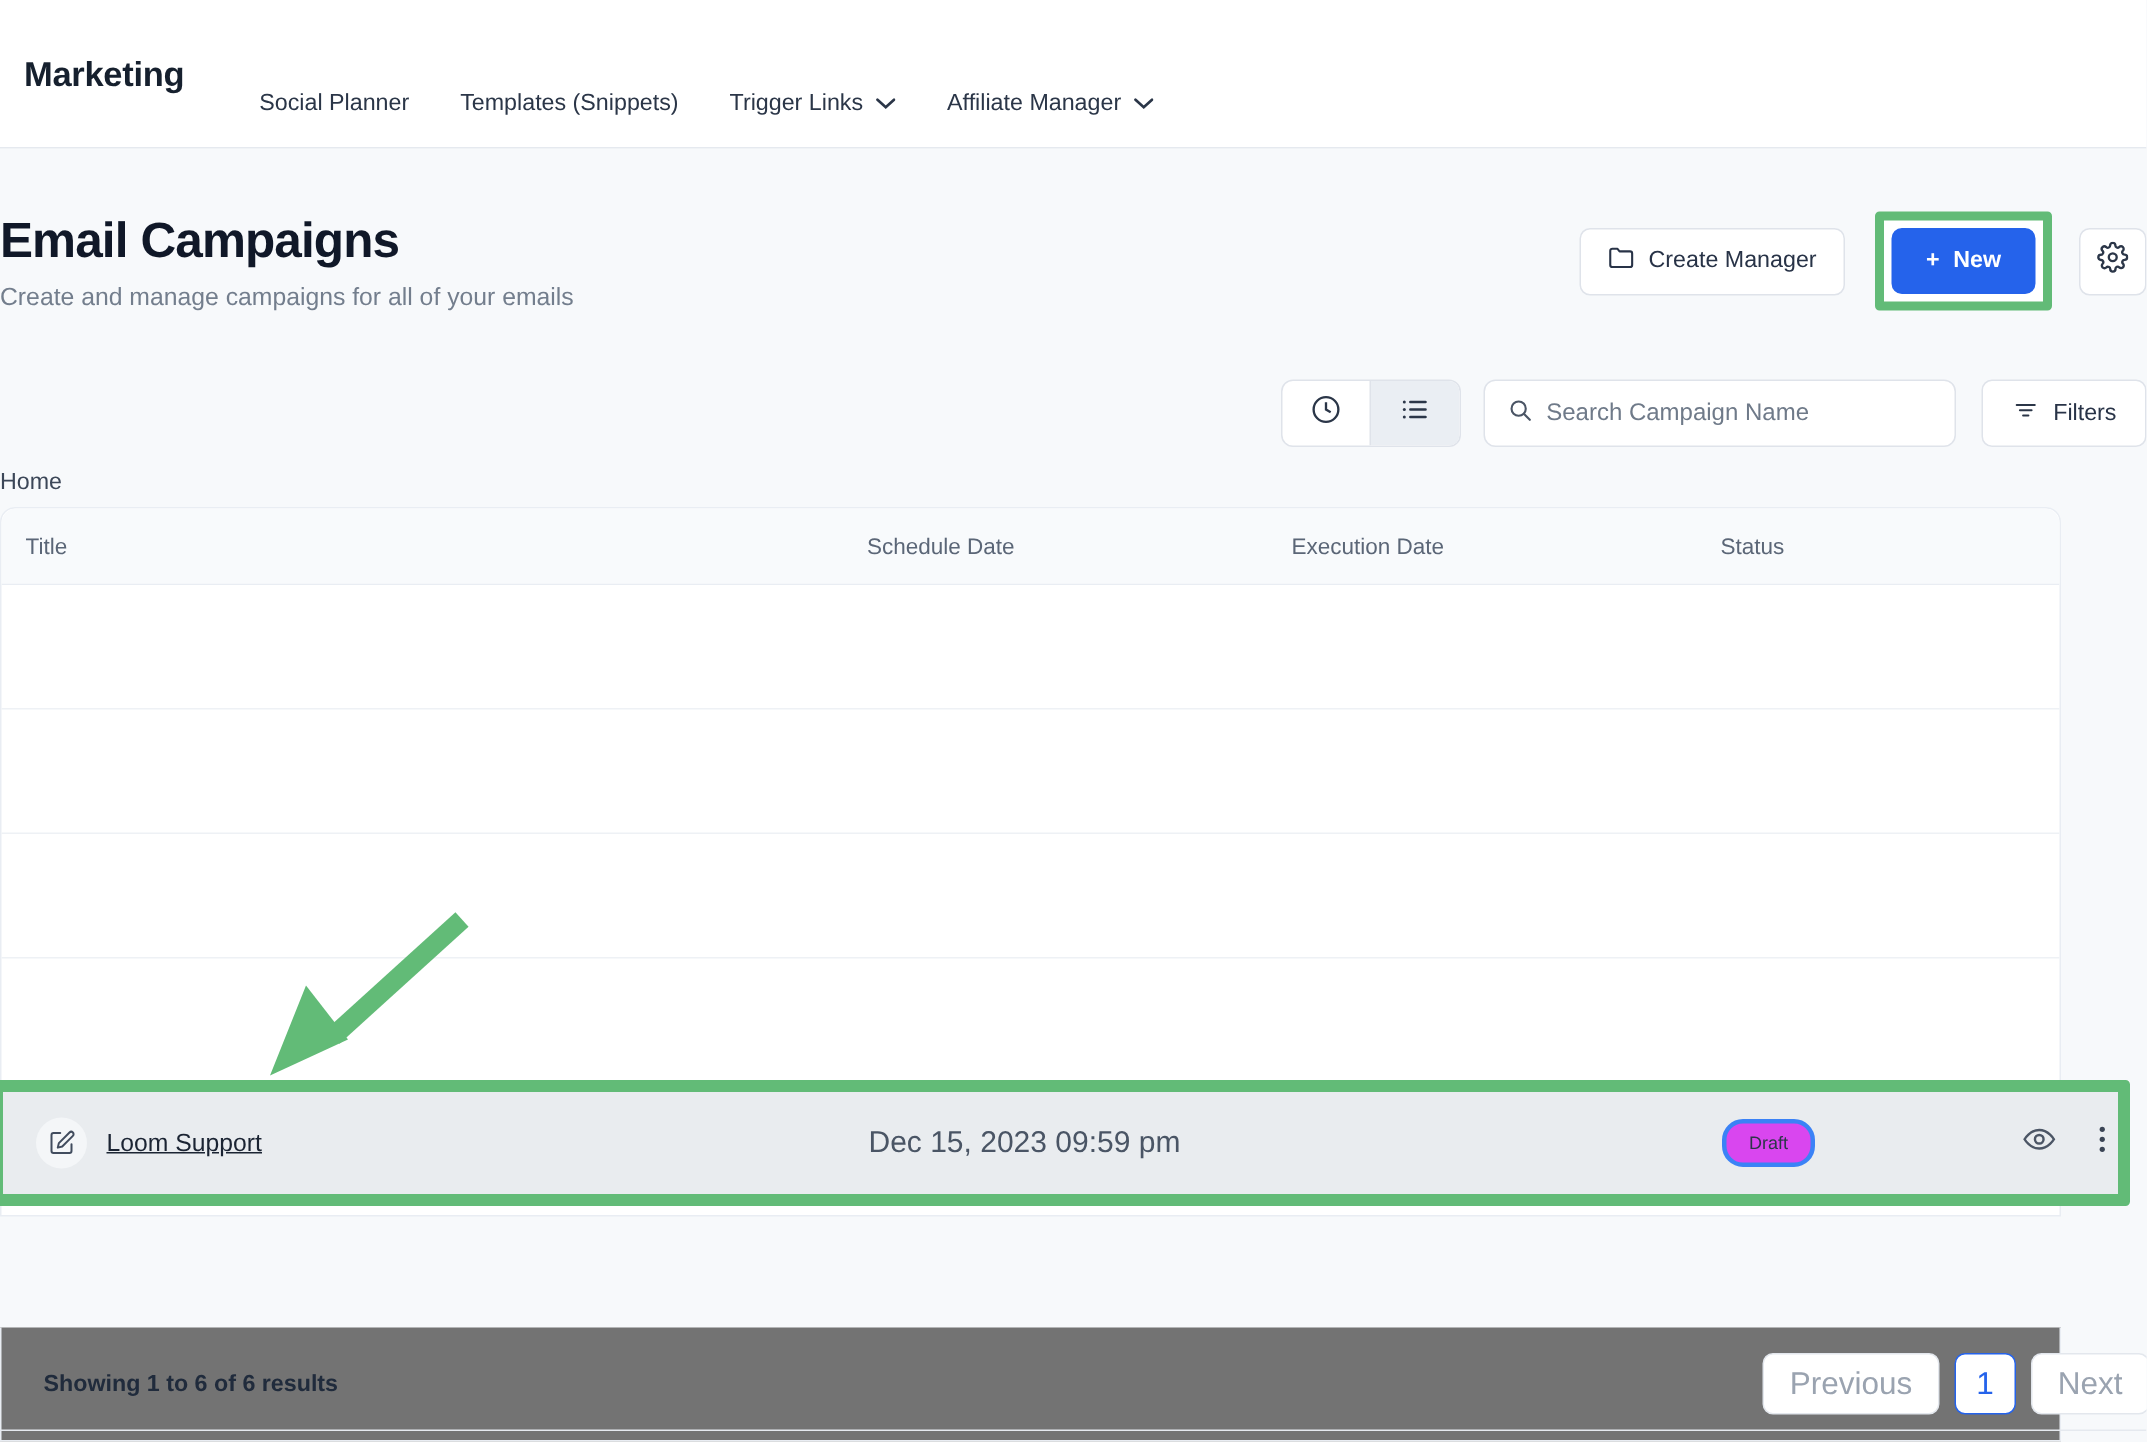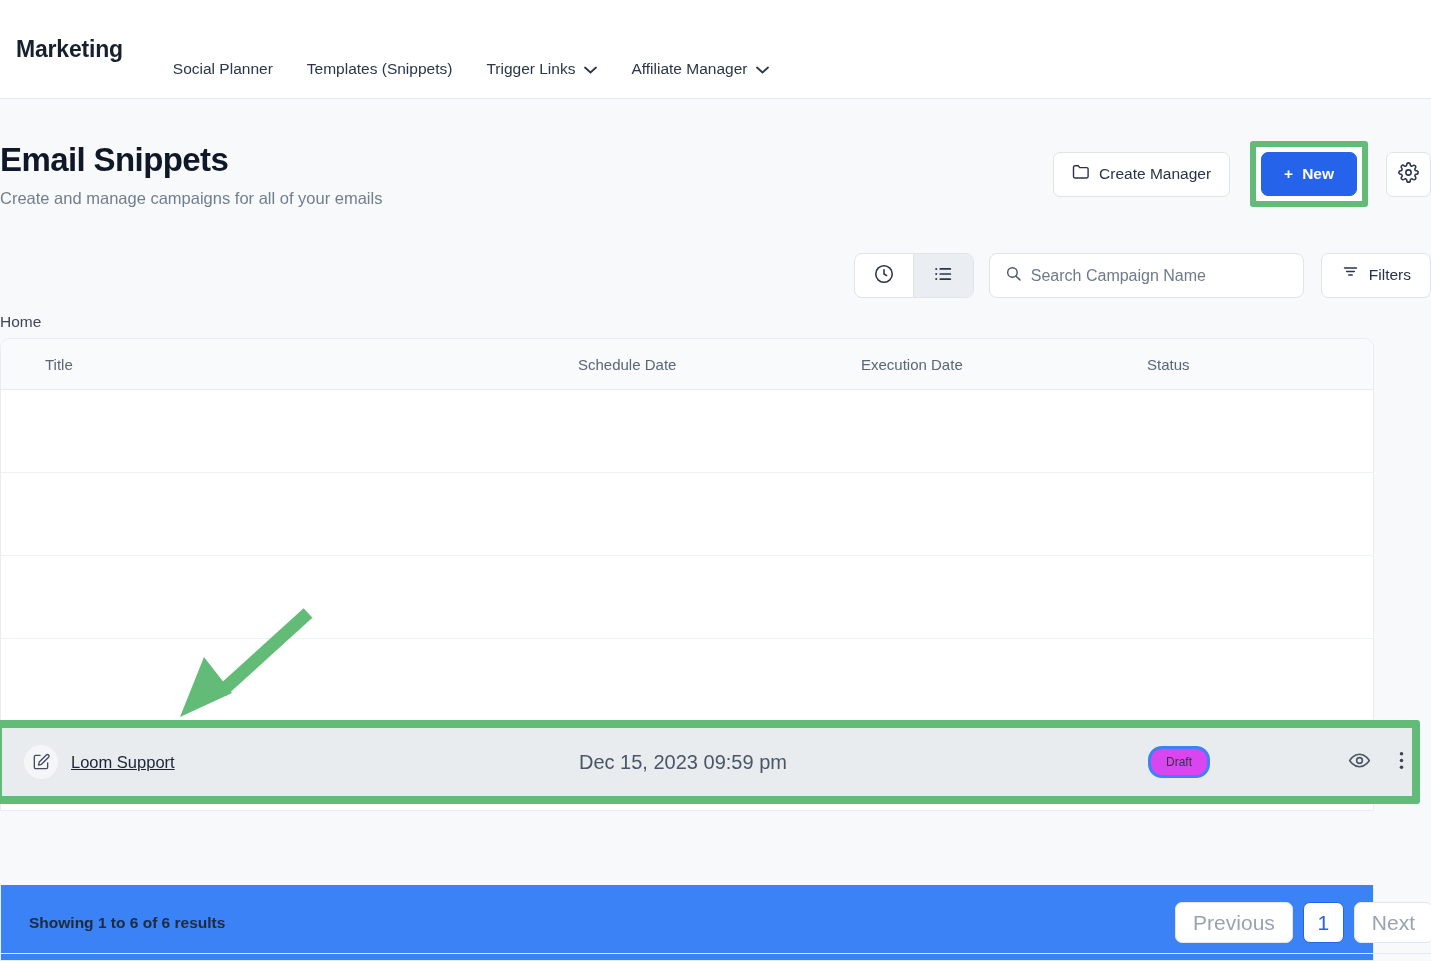--- a/index.html
+++ b/index.html
@@ -82,41 +82,41 @@
     cursor: pointer; border-right: 1px solid #dfe3ea;
   }
   .toggle:last-child { border-right: none; }
   .toggle.selected { background: #eaeef3; }
   .searchbox {
     margin-left: 15px; width: 315px; height: 45px;
     border: 1px solid #dfe3ea; border-radius: 8px; background: #fff;
     display: flex; align-items: center; gap: 9px; padding: 0 15px;
   }
   .searchtext { font-size: 16px; color: #6f7a89; }
-  .btn-filters { margin-left: 17px; padding: 13px 19px; align-items: flex-end; }
+  .btn-filters { margin-left: 17px; padding: 0 19px; }
 
   
   .breadcrumb {
     position: absolute; top: 313px; left: 0;
     font-size: 15.5px; color: #3c4758;
   }
 
   
   .tablecard {
     position: absolute; top: 338px; left: 0; width: 1374px;
     background: #fff; border: 1px solid #e9edf3;
     border-top-left-radius: 10px; border-top-right-radius: 10px;
   }
   .thead {
     display: flex; align-items: center; height: 51px;
     background: #f8fafc; border-bottom: 1px solid #e9edf3;
     border-top-left-radius: 10px; border-top-right-radius: 10px;
   }
   .th { font-size: 15px; color: #5b6677; }
-  .c-title { width: 577px; padding-left: 44px; }
+  .c-title { width: 577px; padding-left: 16px; }
   .c-sched { width: 283px; }
   .c-exec  { width: 286px; }
   .c-status{ width: 200px; }
   .row-empty { height: 83px; border-bottom: 1px solid #eef1f5; }
 
   
   .hlwrap {
     position: absolute; top: 720px; left: -6px; width: 1426px; height: 84px;
     border: 8px solid #62bb77; background: #e9ecef; border-radius: 3px;
   }
@@ -140,21 +140,21 @@
     padding: 6px 15px; font-size: 12px; color: #2b3648;
   }
   .cell-actions { flex: 1; display: flex; align-items: center; gap: 28px; }
 
   
   .arrow { position: absolute; left: 160px; top: 605px; pointer-events: none; }
 
   
   .footer {
     position: absolute; top: 885px; left: 0; width: 1374px; height: 76px;
-    background: #3b82f6; border: 1px solid #e9edf3; border-top: none;
+    background: #737373; border: 1px solid #e9edf3; border-top: none;
     display: flex; align-items: center; padding-left: 44px;
   }
   .showing {
     position: absolute; left: 28px; font-size: 15.5px;
     font-weight: bold; color: #202b3c;
   }
   .pager { position: absolute; right: -60px; display: flex; align-items: center; gap: 10px; }
   .pgbtn {
     height: 41px; min-width: 41px; padding: 0 17px;
     border: 1px solid #e3e7ed; border-radius: 7px; background: #fff;
@@ -199,21 +199,21 @@
           <svg width="13" height="8" viewBox="0 0 13 8">
               <path d="M1 1.5 L6.5 6.5 L12 1.5" stroke="#2b3648" stroke-width="1.8" fill="none" stroke-linecap="round"></path>
             </svg>
         </span>
       </div>
 
     </div>
   </div>
 
   <div class="pagehead">
-    <div class="title">Email Snippets</div>
+    <div class="title">Email Campaigns</div>
     <div class="subtitle">Create and manage campaigns for all of your emails</div>
 
     <div class="headactions">
 
       <div class="btn btn-createfolder">
         <span>
           <svg width="18" height="16" viewBox="0 0 18 16">
             <path d="M1.5 3.2a1.4 1.4 0 0 1 1.4-1.4h3.3l1.5 1.8h7a1.4 1.4 0 0 1 1.4 1.4v7.6a1.4 1.4 0 0 1-1.4 1.4H2.9a1.4 1.4 0 0 1-1.4-1.4z" fill="none" stroke="#283347" stroke-width="1.4" stroke-linejoin="round"></path>
           </svg>
         </span>

